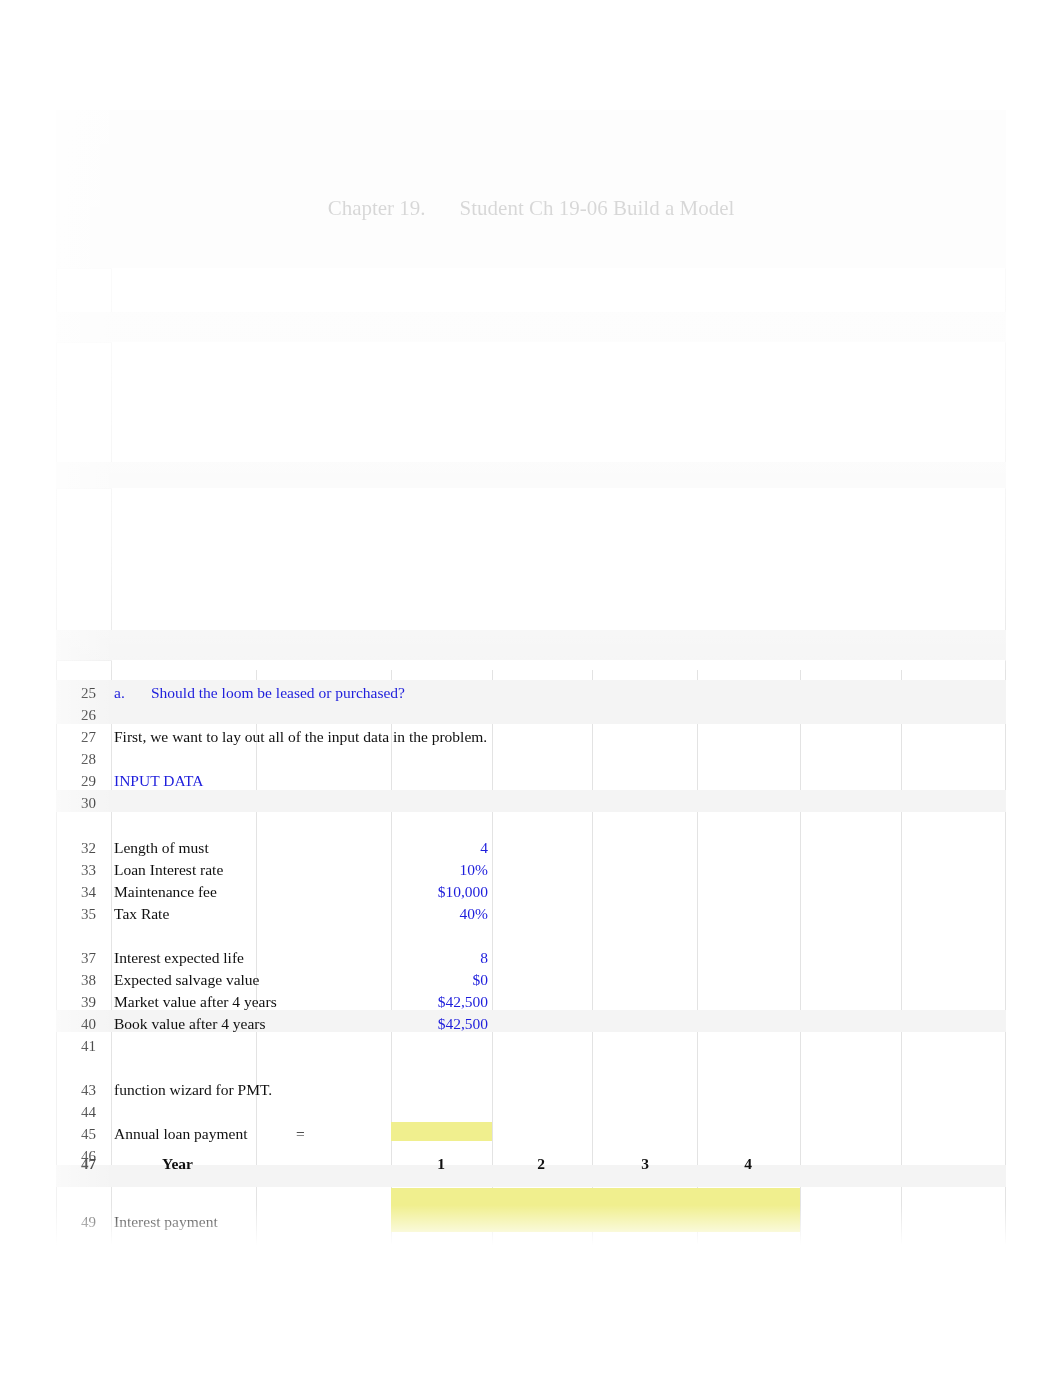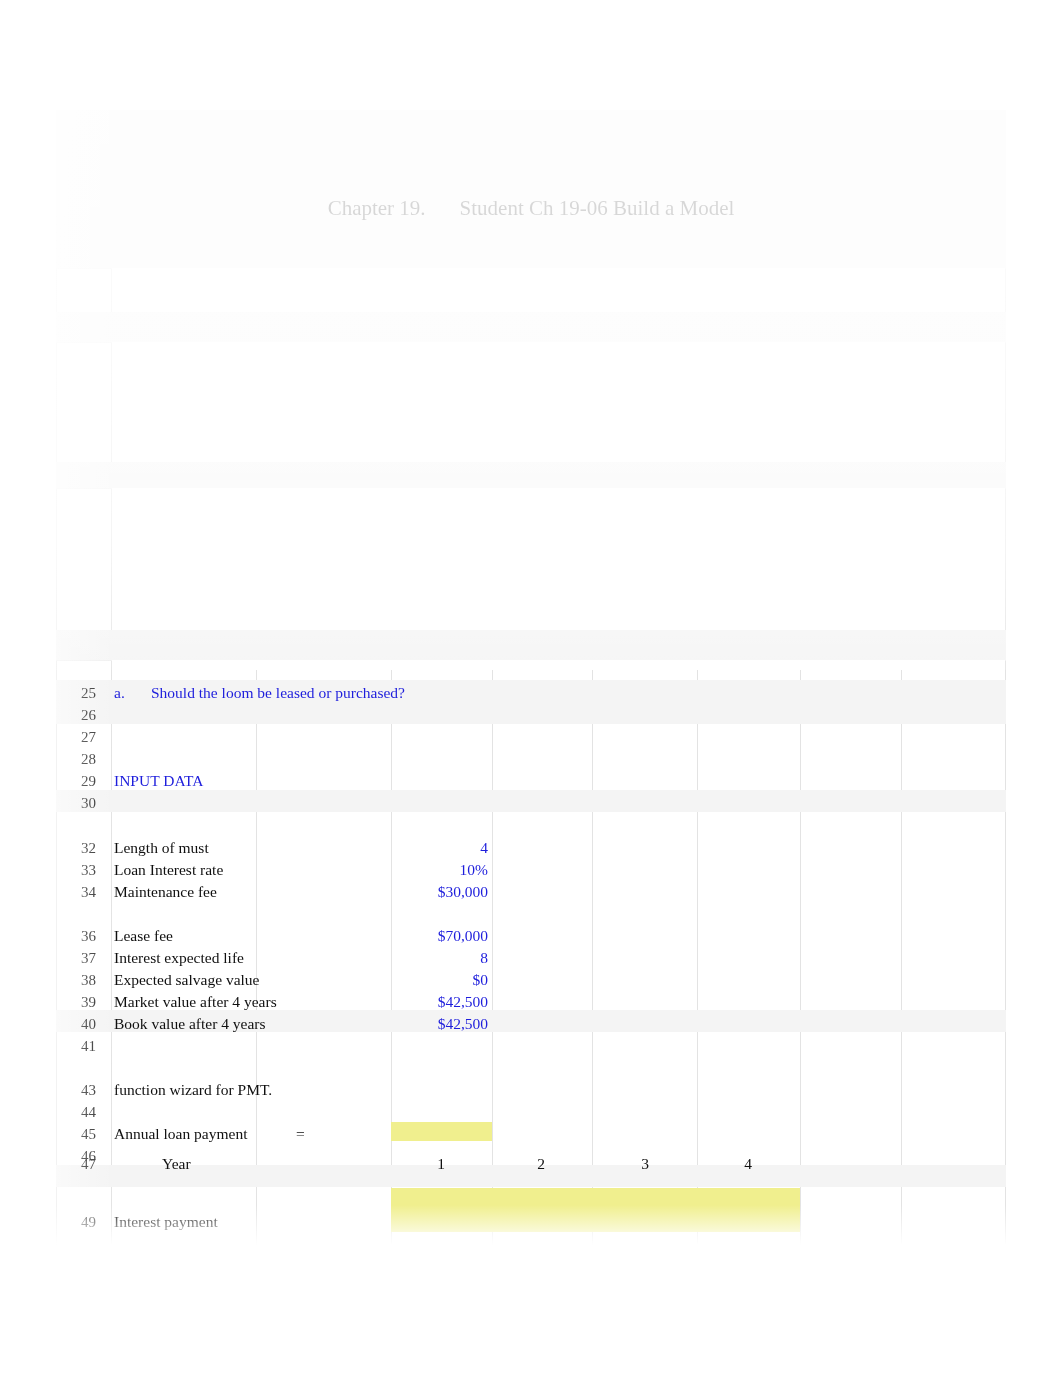--- a/index.html
+++ b/index.html
@@ -231,20 +231,21 @@
     <span class="cell-label blue indent-a">a.</span>
     <span class="cell-label blue" style="left:95px;">Should the loom be leased or purchased?</span>
   </div>
 
   <div class="row" style="top:594px;">
     <span class="rownum">26</span>
   </div>
 
   <div class="row" style="top:616px;">
     <span class="rownum">27</span>
+    <span class="cell-label">First, we want to lay out all of the input data in the problem.</span>
   </div>
 
   <div class="row" style="top:638px;">
     <span class="rownum">28</span>
   </div>
 
   <div class="row" style="top:660px;">
     <span class="rownum">29</span>
     <span class="cell-label blue">INPUT DATA</span>
   </div>
@@ -262,29 +263,29 @@
 
   <div class="row" style="top:749px;">
     <span class="rownum">33</span>
     <span class="cell-label">Loan Interest rate</span>
     <span class="val">10%</span>
   </div>
 
   <div class="row" style="top:771px;">
     <span class="rownum">34</span>
     <span class="cell-label">Maintenance fee</span>
-    <span class="val">$30,000</span>
-  </div>
-
-
-  <div class="row" style="top:815px;">
-    <span class="rownum">36</span>
-    <span class="cell-label">Lease fee</span>
-    <span class="val">$70,000</span>
-  </div>
+    <span class="val">$10,000</span>
+  </div>
+
+  <div class="row" style="top:793px;">
+    <span class="rownum">35</span>
+    <span class="cell-label">Tax Rate</span>
+    <span class="val">40%</span>
+  </div>
+
 
   <div class="row" style="top:837px;">
     <span class="rownum">37</span>
     <span class="cell-label">Interest expected life</span>
     <span class="val">8</span>
   </div>
 
   <div class="row" style="top:859px;">
     <span class="rownum">38</span>
     <span class="cell-label">Expected salvage value</span>
@@ -320,21 +321,21 @@
   <div class="row" style="top:1013px;">
     <span class="rownum">45</span>
     <span class="cell-label">Annual loan payment</span>
     <span class="marker-eq">=</span>
   </div>
 
   <div class="row" style="top:1035px;">
     <span class="rownum">46</span>
   </div>
 
-  <div class="row" style="top:1043px;">
+  <div class="row" style="top:1043px;font-weight:bold;">
     <span class="rownum">47</span>
     <span class="cell-label indent-year">Year</span>
     <span class="yearnum" style="left:337px;">1</span>
     <span class="yearnum" style="left:437px;">2</span>
     <span class="yearnum" style="left:541px;">3</span>
     <span class="yearnum" style="left:644px;">4</span>
   </div>
 
 
   <div class="row" style="top:1101px;">

